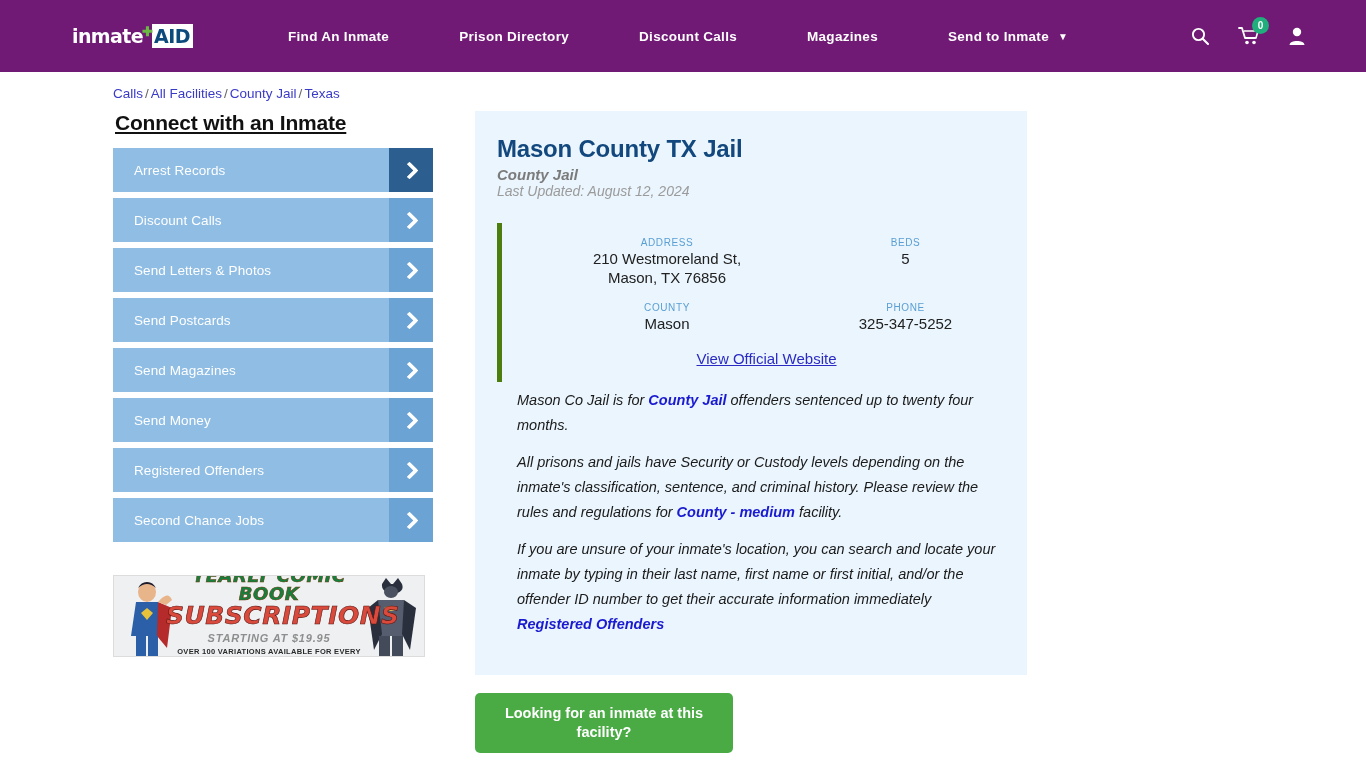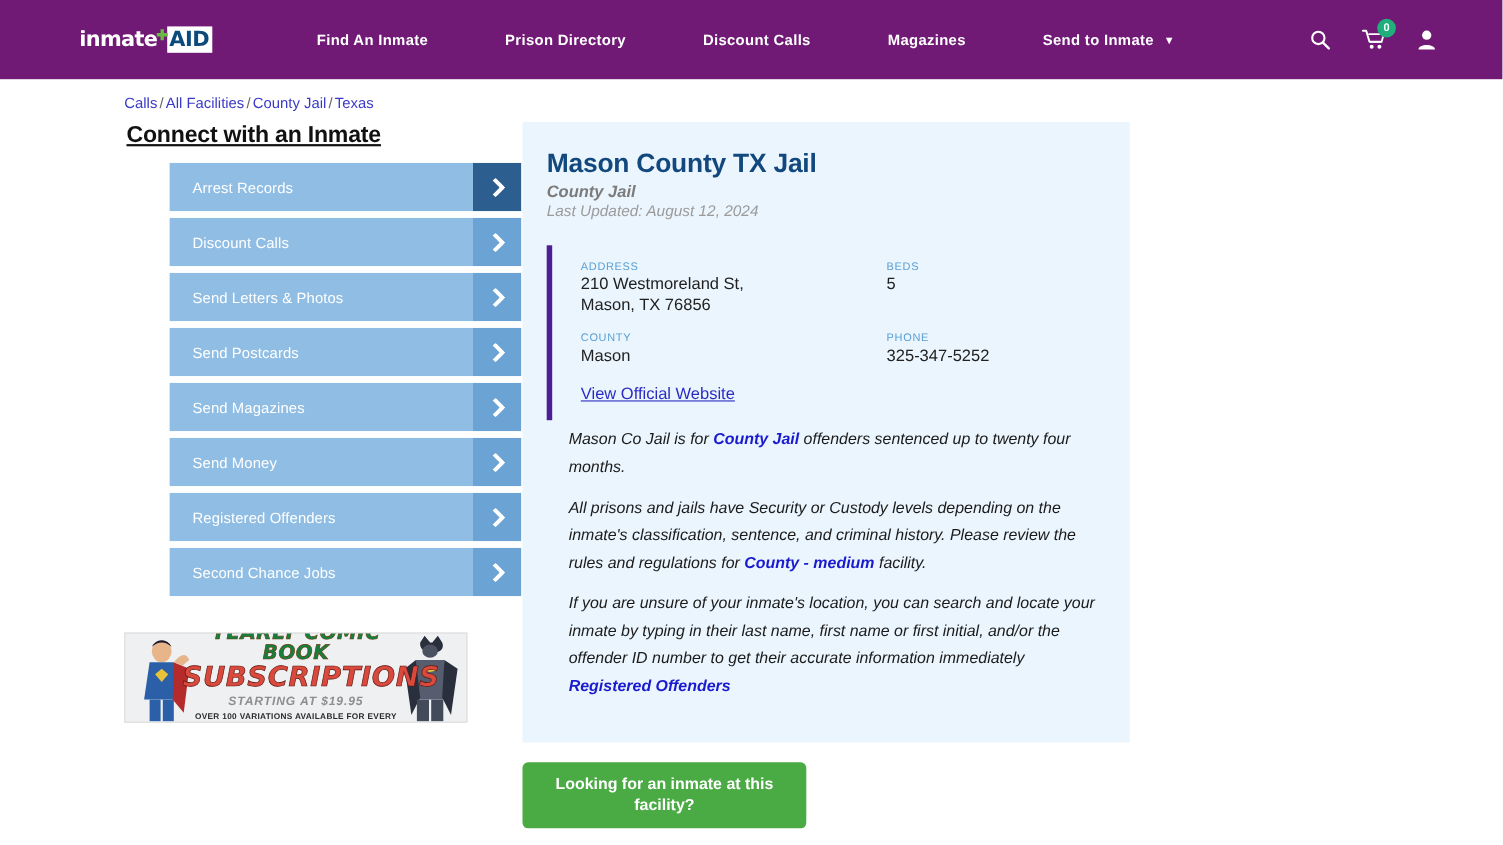--- a/index.html
+++ b/index.html
@@ -131,21 +131,20 @@
     margin: 0 0 13px 2px;
     letter-spacing: -0.2px;
   }
   .side-btn {
     display: flex;
     height: 44px;
     margin-bottom: 6px;
     width: 320px;
     cursor: pointer;
     overflow: hidden;
-    margin-left: 41px;
   }
   .side-btn-label {
     flex: 1;
     background: #8fbde4;
     color: #ffffff;
     font-size: 13.5px;
     display: flex;
     align-items: center;
     padding-left: 21px;
     letter-spacing: 0.1px;
@@ -237,22 +236,23 @@
     margin: 0;
   }
   .facility-updated {
     font-size: 14px;
     font-style: italic;
     color: #9b9b9b;
     margin: 0 0 24px 0;
   }
 
   .detail-block {
-    border-left: 5px solid #4c1d95;
+    border-left: 5px solid #4d7c0f;
     padding: 14px 0 14px 26px;
+    text-align: center;
   }
   .detail-grid {
     display: grid;
     grid-template-columns: 278px 1fr;
     row-gap: 14px;
   }
   .d-label {
     font-size: 10px;
     color: #5a9fd4;
     letter-spacing: 0.6px;

